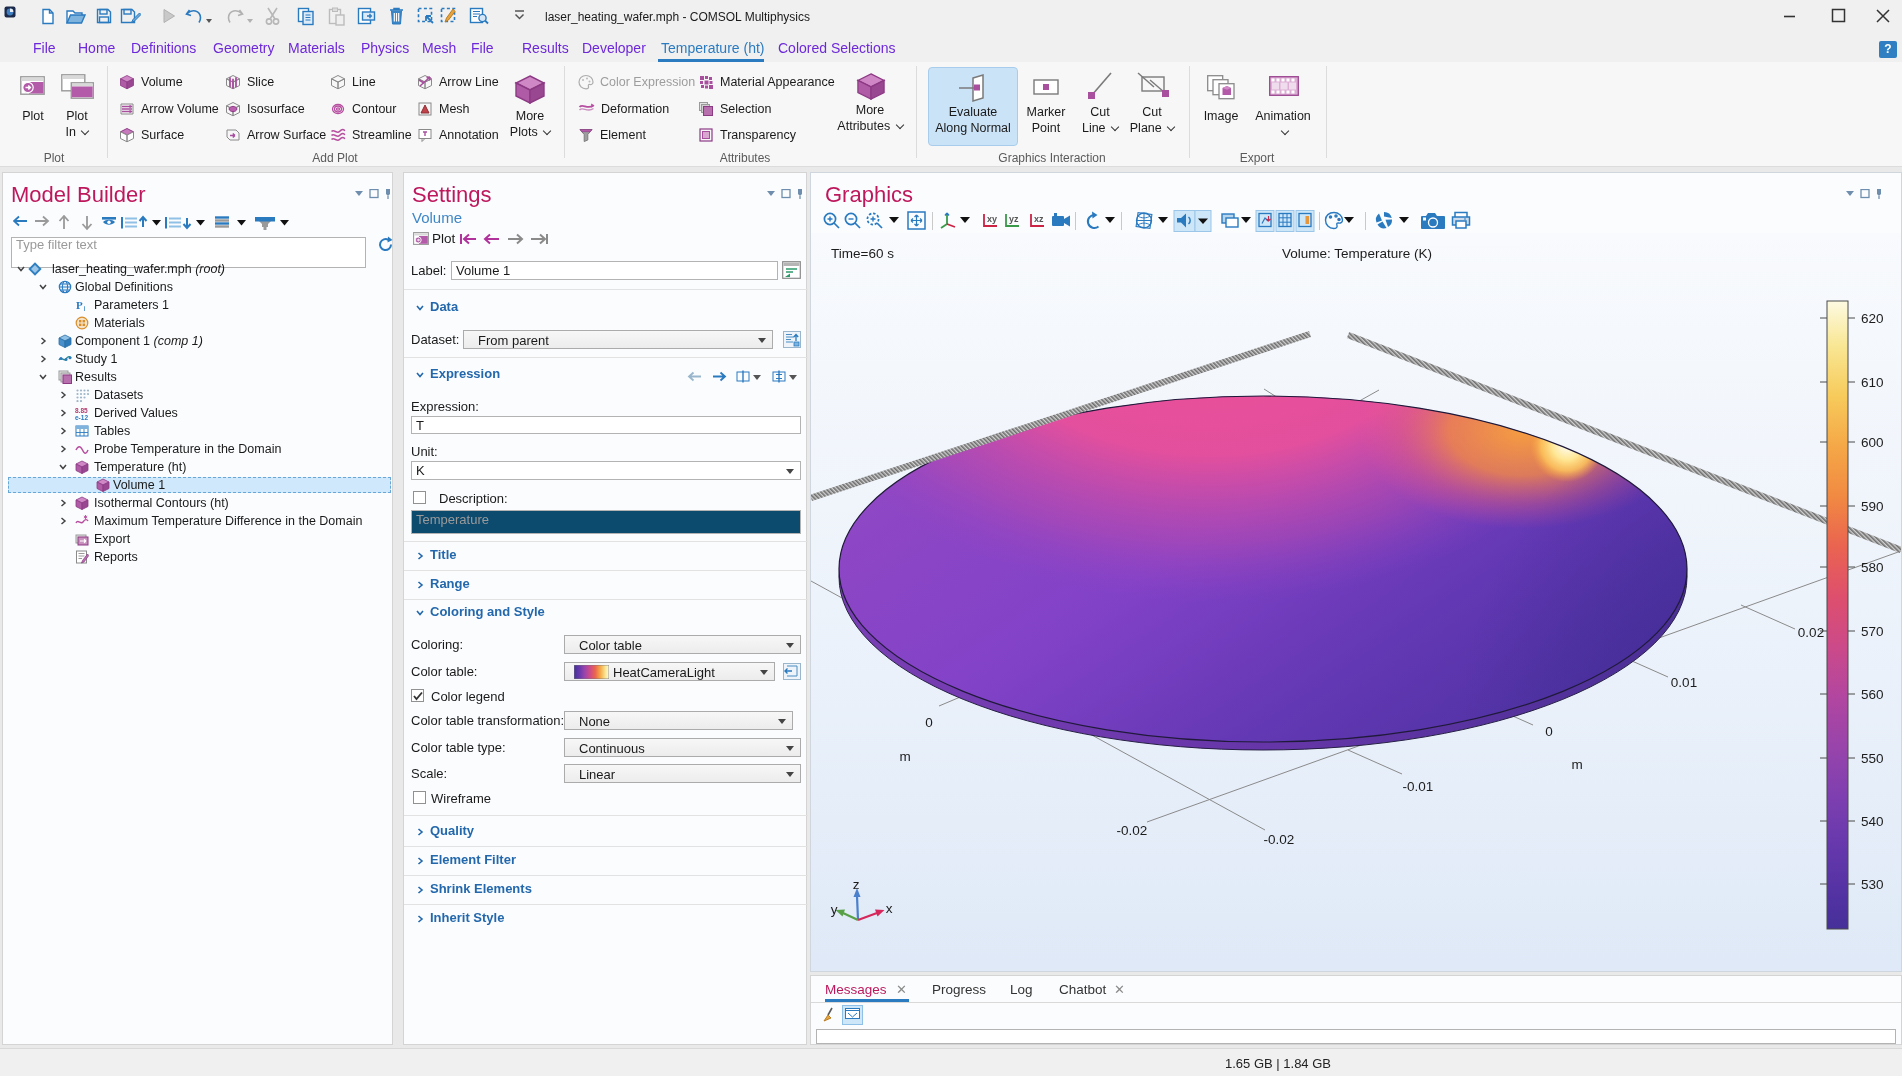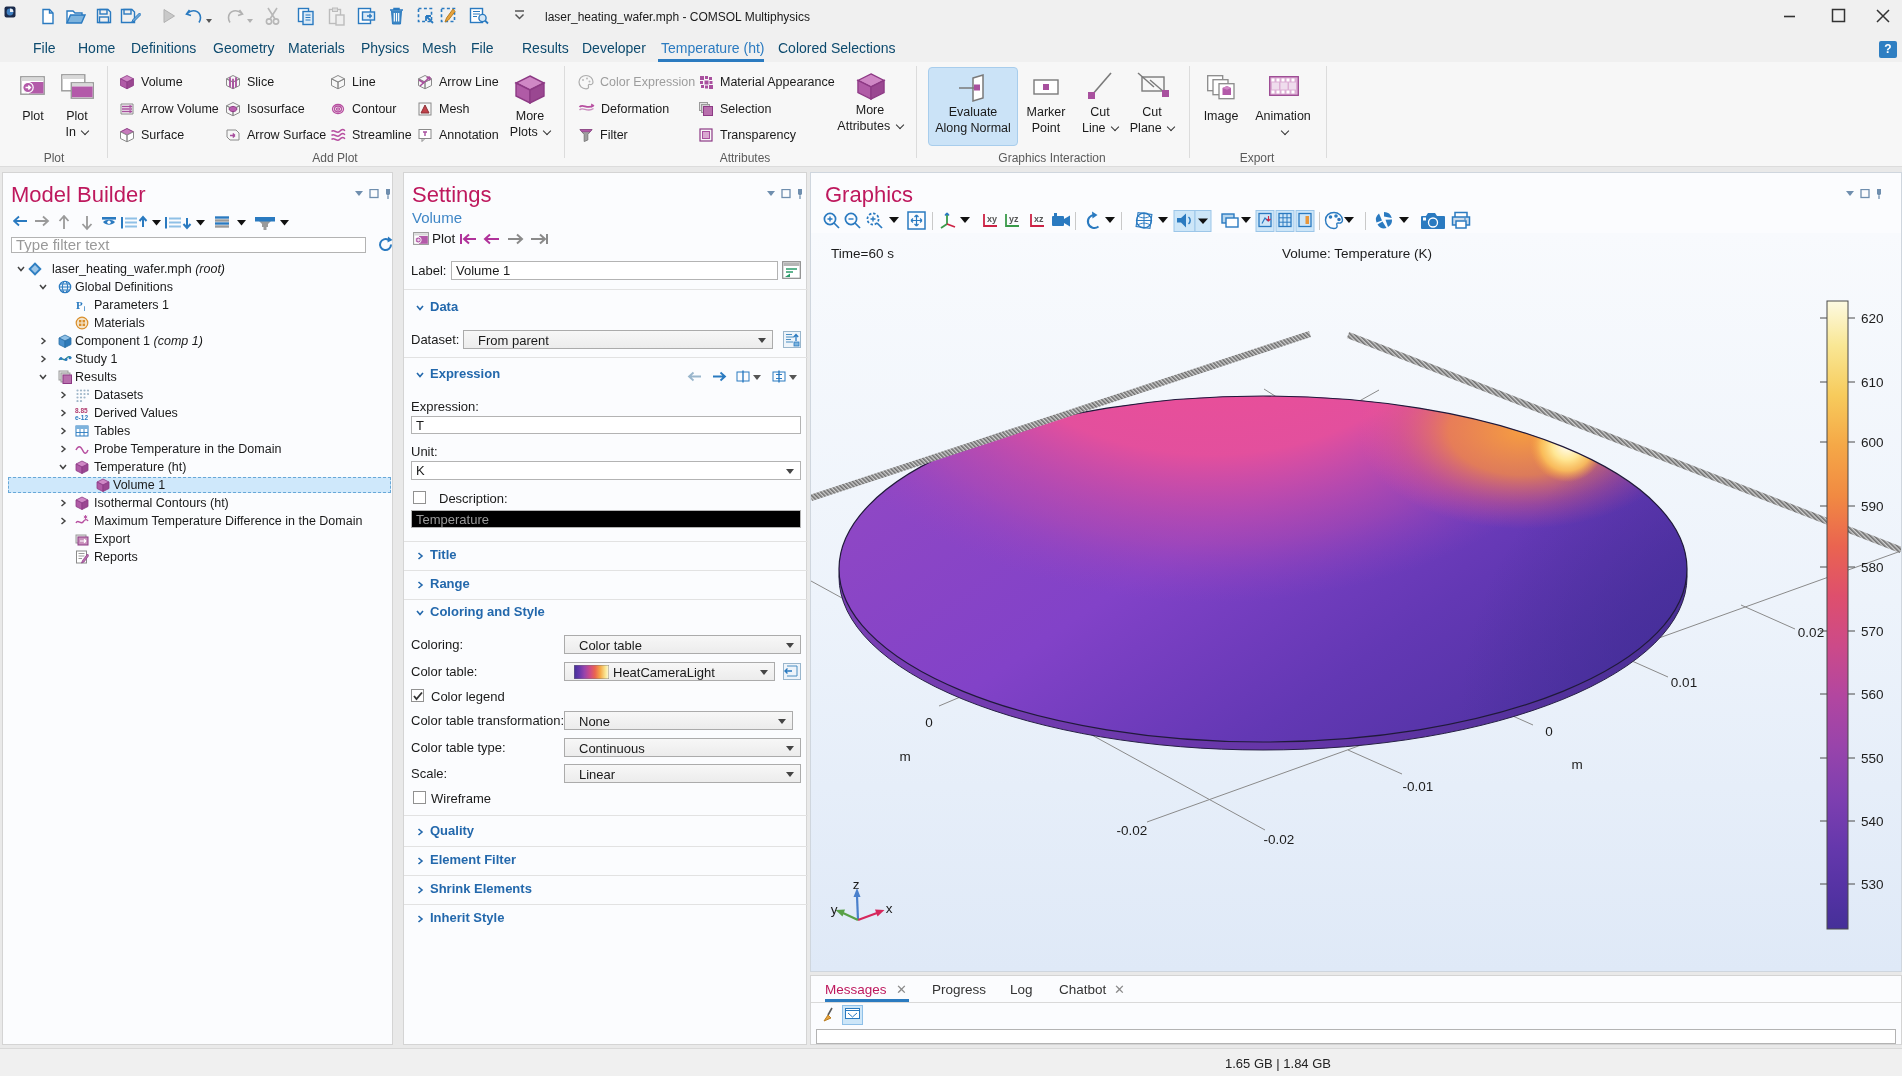--- a/index.html
+++ b/index.html
@@ -12,21 +12,21 @@
   .ptitle { position:absolute; color:#be185d; font-size:22px; }
   .shead { position:absolute; color:#2368ac; font-weight:bold; font-size:13px; }
   .inp { position:absolute; background:#fff; border:1px solid #b3b3b3; font-size:13px; line-height:17px; padding-left:4px; white-space:nowrap; overflow:hidden; }
   .dd { position:absolute; background:linear-gradient(#f7f7f7,#ececec); border:1px solid #ababab; font-size:13px; white-space:nowrap; }
   .dd .tx { position:absolute; left:14px; top:2px; }
   .dd .ar { position:absolute; right:6px; top:7px; width:0; height:0; border-left:4px solid transparent; border-right:4px solid transparent; border-top:5px solid #444; }
   .chk { position:absolute; width:13px; height:13px; background:#fff; border:1px solid #919191; }
   .hline { position:absolute; height:1px; background:#e2e2e2; }
   .bbtn { position:absolute; text-align:center; font-size:12.5px; line-height:16px; color:#1a1a1a; }
   .glab { position:absolute; font-size:12px; color:#5a5a5a; text-align:center; }
-  .menu-i { position:absolute; font-size:14px; color:#0c4a6e; }
+  .menu-i { position:absolute; font-size:14px; color:#6d28d9; }
   .tri-d { display:inline-block; width:0; height:0; border-left:3.5px solid transparent; border-right:3.5px solid transparent; border-top:4px solid #555; vertical-align:middle; }
   .cv { display:inline-block; width:6px; height:6px; border-right:1.7px solid #333; border-bottom:1.7px solid #333; transform:rotate(45deg); vertical-align:2px; margin-left:3px; }
   .sb { position:absolute; height:16px; line-height:16px; font-size:12.5px; white-space:nowrap; }
   .sb svg { vertical-align:middle; }
   .sb span { margin-left:6px; vertical-align:middle; }
   .trow { position:absolute; height:18px; line-height:18px; font-size:12.5px; white-space:nowrap; }
   .tchev { position:absolute; width:10px; height:10px; }
 </style>
 </head>
 <body>
@@ -311,21 +311,21 @@
         <circle cx="11.5" cy="7.5" r="1" fill="#bbb"></circle>
       </svg><span>Color Expression</span></div>
   <div class="sb" style="left:578px;top:38px"><svg width="17" height="16" viewBox="0 0 17 16">
         <path d="M1.5 6 C5 2 9 9 15.5 4.5" fill="none" stroke="#b74fa0" stroke-width="1.8"></path>
         <path d="M1.5 9 C5 5 9 12 15.5 7.5" fill="none" stroke="#c98cbd" stroke-width="1.4"></path>
         <path d="M13 2.5 L16.5 4.2 L13.5 6.8" fill="#b74fa0" stroke="none"></path>
       </svg><span>Deformation</span></div>
   <div class="sb" style="left:578px;top:64px"><svg width="16" height="16" viewBox="0 0 16 16">
         <path d="M2 2.5 H14 L9.8 7.5 V13 L6.2 14.5 V7.5 Z" fill="#9f9f9f" stroke="#7d7d7d"></path>
         <path d="M2 2.5 H14 L12.3 4.7 H3.7 Z" fill="#b35aa9" stroke="#8d3a85" stroke-width="0.6"></path>
-      </svg><span>Filter</span></div>
+      </svg><span>Element</span></div>
   <div class="sb" style="left:698px;top:11px"><svg width="16" height="16" viewBox="0 0 16 16">
         <g fill="#a8509e">
           <rect x="2" y="2" width="4" height="4"></rect>
           <rect x="7" y="2" width="3" height="3"></rect>
           <rect x="11" y="3" width="3" height="3"></rect>
           <rect x="2" y="7" width="3" height="3"></rect>
           <rect x="6.5" y="6.5" width="4" height="4"></rect>
           <rect x="11.5" y="7" width="3" height="3"></rect>
           <rect x="3" y="11" width="3" height="3"></rect>
           <rect x="7" y="11.5" width="3" height="3"></rect>
@@ -452,21 +452,21 @@
         <path d="M202 8.5 H216" stroke="#2a7ac0"></path>
         <path d="M202 11.5 H216" stroke="#9a9a9a"></path>
       </g>
     <path d="M224 5 L228.5 10.5 L233 5 Z" fill="#111"></path>
     <path d="M242 2 H262 L255 9 V12 H249 V9 Z" fill="#9a9a9a"></path>
     <rect x="242" y="2" width="20" height="4.5" fill="#2a7ac0"></rect>
     <rect x="250.5" y="12" width="3" height="3" fill="#9a9a9a"></rect>
     <path d="M267 5 L271.5 10.5 L276 5 Z" fill="#111"></path>
   </svg>
 
-  <div class="inp" style="left:8px;top:64px;width:355px;height:16px;color:#9a9a9a;line-height:14px;font-size:15px;">Type filter text</div>
+  <div class="inp" style="left:8px;top:64px;width:355px;height:31px;color:#9a9a9a;line-height:14px;font-size:13px;">Type filter text</div>
   <svg class="a" style="left:374px;top:63px" width="17" height="17" viewBox="0 0 17 17">
       <path d="M14 8.5 A5.5 5.5 0 1 1 11.5 4" fill="none" stroke="#2a7ac0" stroke-width="2"></path>
       <path d="M11 0.5 L15.5 4 L10.5 6.5 Z" fill="#2a7ac0"></path>
     </svg>
 
   <div class="a" style="left:5px;top:304px;width:383px;height:16px;background:#cfe8fb;border:1px dashed #68a8d8;"></div>
   <svg class="tchev" style="left:13px;top:91px">
       <use href="#chd"></use>
     </svg>
   <svg class="a" style="left:25px;top:89px" width="14" height="14" viewBox="0 0 14 14">
@@ -683,21 +683,21 @@
         <path d="M89 4.5 H95 M89 8.5 H95" stroke-width="1"></path>
       </g>
       <path d="M102 5 L106 10 L110 5 Z" fill="#555"></path>
   </svg>
   <div class="t" style="left:7px;top:226px;">Expression:</div>
   <div class="inp" style="left:7px;top:243px;width:390px;height:18px;">T</div>
   <div class="t" style="left:7px;top:271px;">Unit:</div>
   <div class="inp" style="left:7px;top:288px;width:390px;height:19px;">K<span class="ar" style="position:absolute;right:6px;top:7px;width:0;height:0;border-left:4px solid transparent;border-right:4px solid transparent;border-top:5px solid #444;"></span></div>
   <div class="chk" style="left:9px;top:318px;"></div>
   <div class="t" style="left:35px;top:318px;">Description:</div>
-  <div class="inp" style="left:7px;top:337px;width:390px;height:18px;color:#9a9a9a;background:#000000;">Temperature</div>
+  <div class="inp" style="left:7px;top:337px;width:390px;height:24px;color:#9a9a9a;background:#0c4a6e;">Temperature</div>
   <div class="hline" style="left:0;top:368px;width:404px;"></div>
 
   <svg class="tchev" style="left:11px;top:378px">
       <use href="#chrb"></use>
     </svg>
   <div class="shead" style="left:26px;top:374px;">Title</div>
   <div class="hline" style="left:0;top:397px;width:404px;"></div>
   <svg class="tchev" style="left:11px;top:407px">
       <use href="#chrb"></use>
     </svg>

